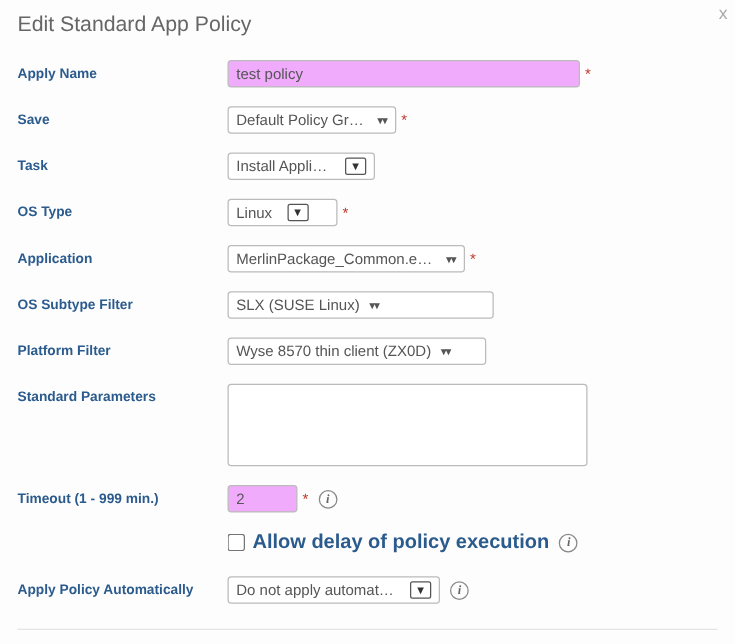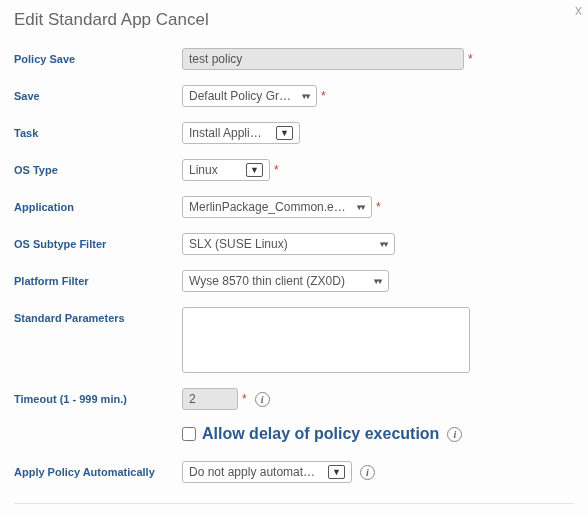--- a/index.html
+++ b/index.html
@@ -51,41 +51,41 @@
     margin-left: 4px;
     font-size: 12px;
   }
   input[type=text] {
     height: 22px;
     border: 1px solid #bbb;
     border-radius: 3px;
     padding: 0 6px;
     font-size: 12px;
     color: #555;
-    background: #e5e5e5;
+    background: #f0abfc;
   }
   textarea {
     border: 1px solid #bbb;
     border-radius: 3px;
     padding: 4px 6px;
     font-size: 12px;
     color: #555;
     background: #fff;
     resize: none;
   }
   .select-wrap {
     display: inline-flex;
     align-items: center;
     height: 22px;
     border: 1px solid #bbb;
     border-radius: 3px;
     background: #fff;
     padding: 0 6px;
     cursor: pointer;
-    justify-content: space-between;
+    justify-content: flex-start;
   }
   .select-text {
     color: #555;
     white-space: nowrap;
     overflow: hidden;
     text-overflow: ellipsis;
     padding-right: 6px;
   }
   .double-chev {
     font-size: 8px;
@@ -150,24 +150,24 @@
     padding: 0 16px;
     font-size: 12px;
     cursor: pointer;
   }
 </style>
 </head>
 <body>
 
 <div class="dialog">
   <span class="close-x">x</span>
-  <h1 class="title">Edit Standard App Cancel</h1>
-
-  <div class="row">
-    <div class="label">Policy Save</div>
+  <h1 class="title">Edit Standard App Policy</h1>
+
+  <div class="row">
+    <div class="label">Apply Name</div>
     <div class="field">
       <input type="text" style="width: 282px;" value="test policy">
       <span class="req">*</span>
     </div>
   </div>
 
   <div class="row">
     <div class="label">Save</div>
     <div class="field">
       <div class="select-wrap" style="width:135px">

